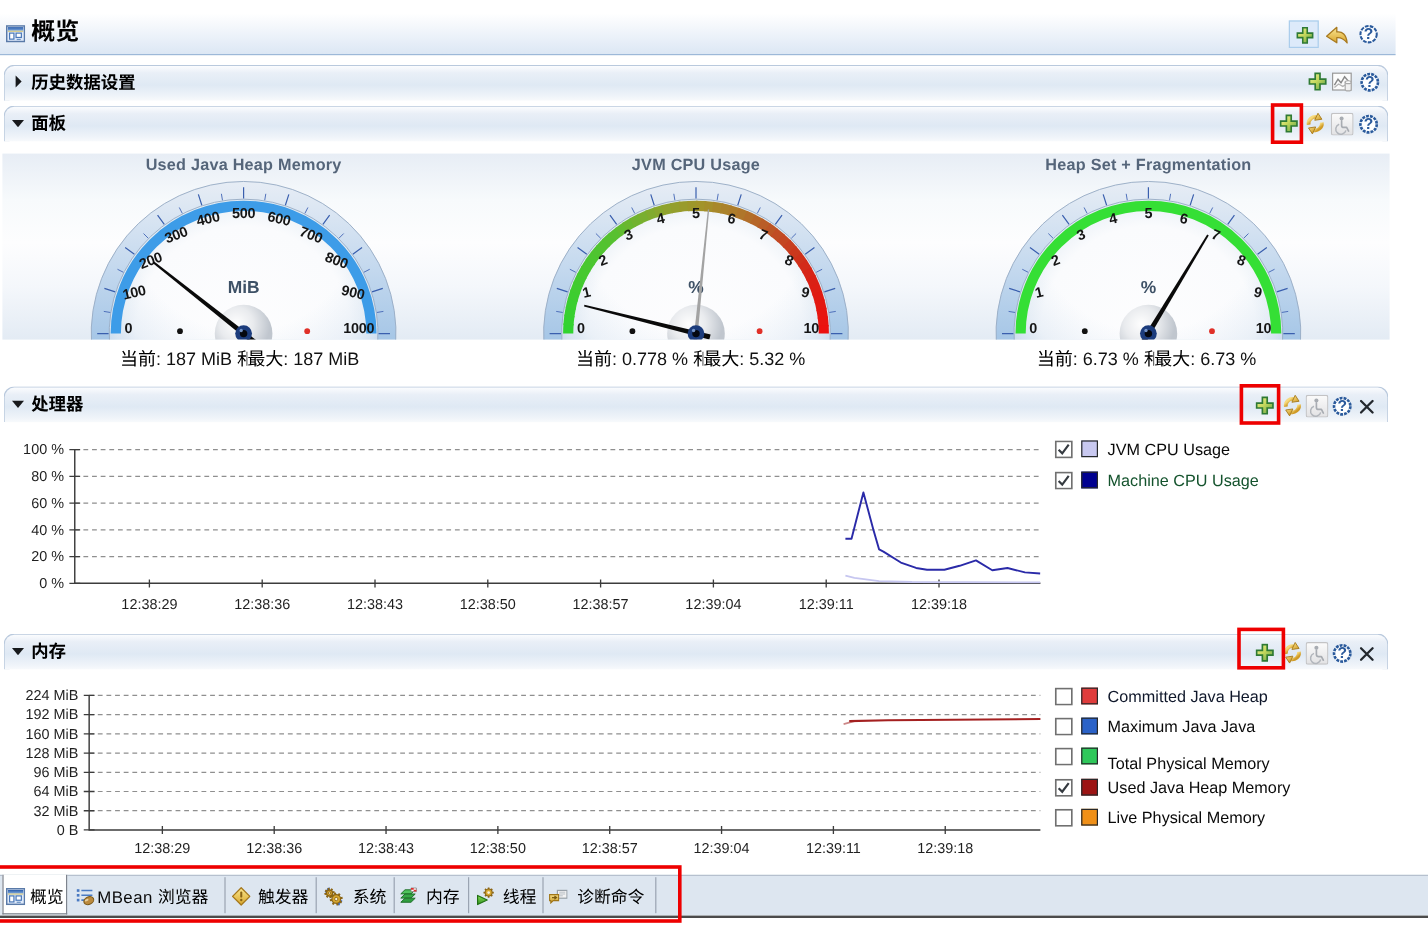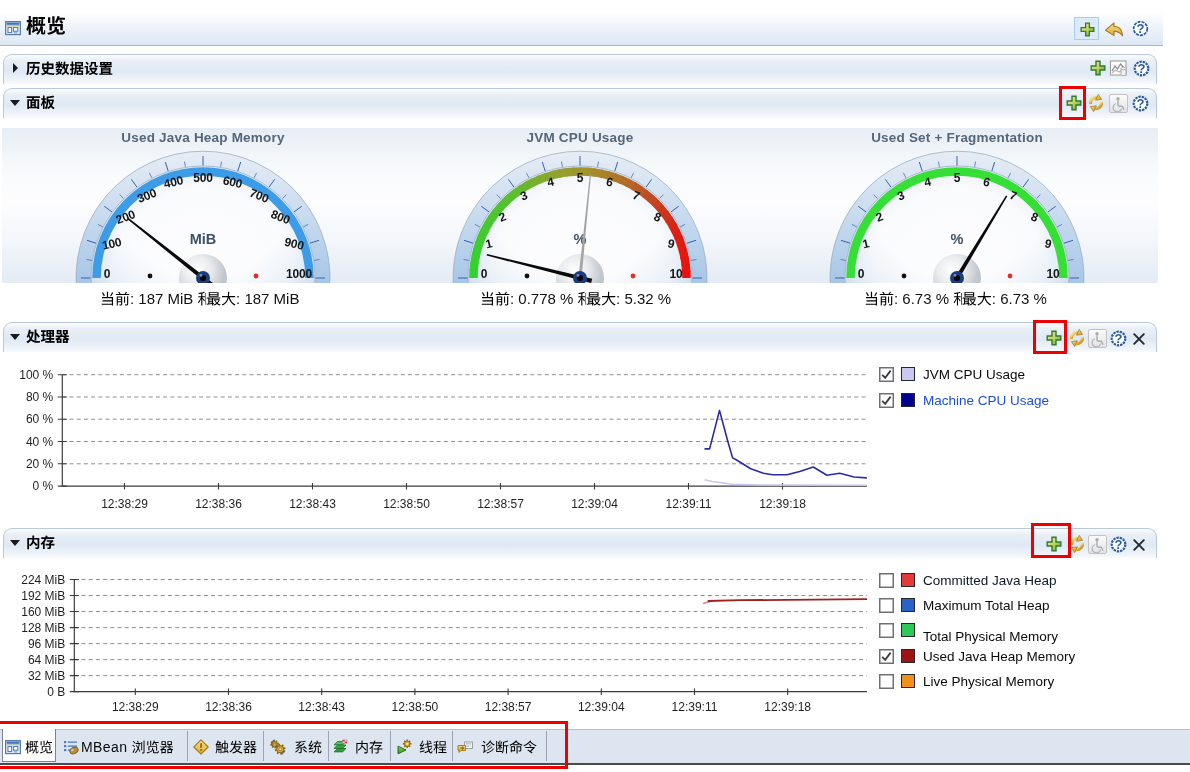--- a/index.html
+++ b/index.html
@@ -131,21 +131,21 @@
 <path d="M9,6.8 L9,10.5 C9,11.6 9.8,12.2 11,12.2 L13.2,12.2 L14.8,15.2" fill="none" stroke="#a8acb2" stroke-width="1.4" stroke-linecap="round" stroke-linejoin="round"></path>
 <path d="M7,9.5 A4.3,4.3 0 1 0 12.6,14.6" fill="none" stroke="#b2b6bc" stroke-width="1.25"></path>
     </svg>
 <svg style="position:absolute;left:1132px;top:95px" width="17" height="17" viewBox="0 0 17 17">
 <circle cx="8.5" cy="8.5" r="6.8" fill="#fdfeff" stroke="#2a5a9c" stroke-width="2.2" stroke-dasharray="2.4 0.9"></circle>
 <text x="8.5" y="12.7" text-anchor="middle" font-family="Liberation Sans" font-size="13" font-weight="bold" fill="#2a5a9c">?</text>
     </svg>
 <div style="position:absolute;left:2px;top:128px;width:1156px;height:155px;background:linear-gradient(180deg,#e7edf5 0%,#f7fafc 25%,#fdfdfe 48%,#f4f7fb 72%,#e3ebf4 100%)"></div>
 <div style="position:absolute;left:13px;top:130px;width:380px;height:16px;text-align:center;font-size:13.5px;font-weight:bold;color:#55657a;letter-spacing:0.2px">Used Java Heap Memory</div>
 <div style="position:absolute;left:390px;top:130px;width:380px;height:16px;text-align:center;font-size:13.5px;font-weight:bold;color:#55657a;letter-spacing:0.2px">JVM CPU Usage</div>
-<div style="position:absolute;left:767px;top:130px;width:380px;height:16px;text-align:center;font-size:13.5px;font-weight:bold;color:#55657a;letter-spacing:0.2px">Used Set + Fragmentation</div>
+<div style="position:absolute;left:767px;top:130px;width:380px;height:16px;text-align:center;font-size:13.5px;font-weight:bold;color:#55657a;letter-spacing:0.2px">Heap Set + Fragmentation</div>
 <svg style="position:absolute;left:13px;top:128px" width="380" height="155" viewBox="0 0 380 155">
       <defs>
 <linearGradient id="ring8" gradientUnits="userSpaceOnUse" x1="0" y1="23" x2="0" y2="172">
           <stop offset="0" stop-color="#e7edf5"></stop>
           <stop offset="0.5" stop-color="#c3d8ee"></stop>
           <stop offset="1" stop-color="#9dc1e4"></stop>
         </linearGradient>
 <radialGradient id="face9" gradientUnits="userSpaceOnUse" cx="190" cy="150" r="112">
           <stop offset="0" stop-color="#fdfdfe"></stop>
           <stop offset="0.8" stop-color="#fafbfd"></stop>
@@ -466,21 +466,21 @@
 <rect x="0.75" y="0.75" width="13.5" height="13.5" fill="#fff" stroke="#707070" stroke-width="1.5"></rect>
       <path d="M3.2,7.8 L6.2,10.8 L11.6,3.6" stroke="#353a40" stroke-width="1.8" fill="none"></path>
     </svg>
 <svg style="position:absolute;left:879px;top:392.5px" width="15" height="15" viewBox="0 0 15 15">
 <rect x="0.75" y="0.75" width="13.5" height="13.5" fill="#fff" stroke="#707070" stroke-width="1.5"></rect>
       <path d="M3.2,7.8 L6.2,10.8 L11.6,3.6" stroke="#353a40" stroke-width="1.8" fill="none"></path>
     </svg>
 <div style="position:absolute;left:901px;top:367px;width:14px;height:14px;background:#c8c8f0;border:1px solid #26282a"></div>
 <div style="position:absolute;left:901px;top:392.5px;width:14px;height:14px;background:#000090;border:1px solid #26282a"></div>
 <div style="position:absolute;left:923px;top:367px;font-size:13.5px;color:#0a0a0a">JVM CPU Usage</div>
-<div style="position:absolute;left:923px;top:392.5px;font-size:13.5px;color:#1d4ed8">Machine CPU Usage</div>
+<div style="position:absolute;left:923px;top:392.5px;font-size:13.5px;color:#14532d">Machine CPU Usage</div>
 <div style="position:absolute;left:3px;top:528px;width:1154px;height:30px;background:linear-gradient(180deg,#fbfcfe 0%,#e9eff7 20%,#dfe9f4 55%,#eef3f9 85%,#f8fafc 100%);border:1px solid #b9c9dd;border-bottom:none;border-radius:9px 9px 0 0"></div>
 <svg style="position:absolute;left:9px;top:539px" width="12" height="8" viewBox="0 0 12 8">
       <path d="M1,1 L11,1 L6,7 Z" fill="#17191c"></path>
     </svg>
 <svg style="position:absolute;left:26px;top:534px" width="29" height="18" viewBox="0 0 29 18">
       <g transform="translate(0,13.8)">
         <path transform="translate(0,0) scale(0.01450,-0.01450)" d="M89 683V-92H209V192C238 169 276 127 293 103C402 168 469 249 508 335C581 261 657 180 697 124L796 202C742 272 633 375 548 452C556 491 560 529 562 566H796V49C796 32 789 27 771 26C751 26 684 25 625 28C642 -3 660 -57 665 -91C754 -91 817 -89 859 -70C901 -51 915 -17 915 47V683H563V850H439V683ZM209 196V566H438C433 443 399 294 209 196Z" fill="#000"></path>
         <path transform="translate(14.50,0.00) scale(0.01450,-0.01450)" d="M603 344V275H349V163H603V40C603 27 598 23 582 22C566 22 506 22 456 25C471 -9 485 -56 490 -90C570 -91 629 -89 671 -73C714 -55 724 -23 724 37V163H962V275H724V312C791 359 858 418 909 472L833 533L808 527H426V419H700C669 391 634 364 603 344ZM368 850C357 807 343 763 326 719H55V604H275C213 484 128 374 18 303C37 274 63 221 75 188C108 211 140 236 169 262V-88H290V398C337 462 377 532 410 604H947V719H459C471 753 483 786 493 820Z" fill="#000"></path>
       </g>
     </svg>
@@ -559,21 +559,21 @@
     </svg>
 <svg style="position:absolute;left:879px;top:573.0px" width="15" height="15" viewBox="0 0 15 15">
 <rect x="0.75" y="0.75" width="13.5" height="13.5" fill="#fff" stroke="#707070" stroke-width="1.5"></rect>
     </svg>
 <div style="position:absolute;left:901px;top:573.0px;width:14px;height:14px;background:#e03c3c;border:1px solid #26282a"></div>
 <div style="position:absolute;left:923px;top:573.0px;font-size:13.5px;color:#0f172a">Committed Java Heap</div>
 <svg style="position:absolute;left:879px;top:598.2px" width="15" height="15" viewBox="0 0 15 15">
 <rect x="0.75" y="0.75" width="13.5" height="13.5" fill="#fff" stroke="#707070" stroke-width="1.5"></rect>
     </svg>
 <div style="position:absolute;left:901px;top:598.2px;width:14px;height:14px;background:#2a62c8;border:1px solid #26282a"></div>
-<div style="position:absolute;left:923px;top:598.2px;font-size:13.5px;color:#0a0a0a">Maximum Total Heap</div>
+<div style="position:absolute;left:923px;top:598.2px;font-size:13.5px;color:#0a0a0a">Maximum Java Java</div>
 <svg style="position:absolute;left:879px;top:623.4px" width="15" height="15" viewBox="0 0 15 15">
 <rect x="0.75" y="0.75" width="13.5" height="13.5" fill="#fff" stroke="#707070" stroke-width="1.5"></rect>
     </svg>
 <div style="position:absolute;left:901px;top:623.4px;width:14px;height:14px;background:#2ec85a;border:1px solid #26282a"></div>
 <div style="position:absolute;left:923px;top:629px;font-size:13.5px;color:#0a0a0a">Total Physical Memory</div>
 <svg style="position:absolute;left:879px;top:648.6px" width="15" height="15" viewBox="0 0 15 15">
 <rect x="0.75" y="0.75" width="13.5" height="13.5" fill="#fff" stroke="#707070" stroke-width="1.5"></rect>
       <path d="M3.2,7.8 L6.2,10.8 L11.6,3.6" stroke="#353a40" stroke-width="1.8" fill="none"></path>
     </svg>
 <div style="position:absolute;left:901px;top:648.6px;width:14px;height:14px;background:#9c1414;border:1px solid #26282a"></div>

